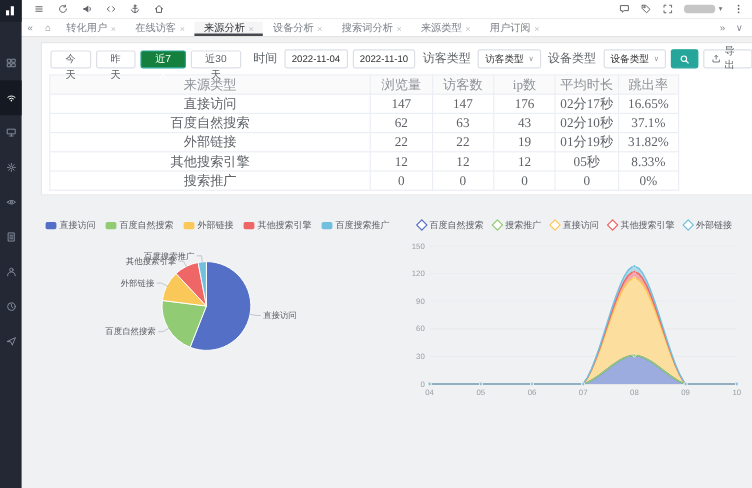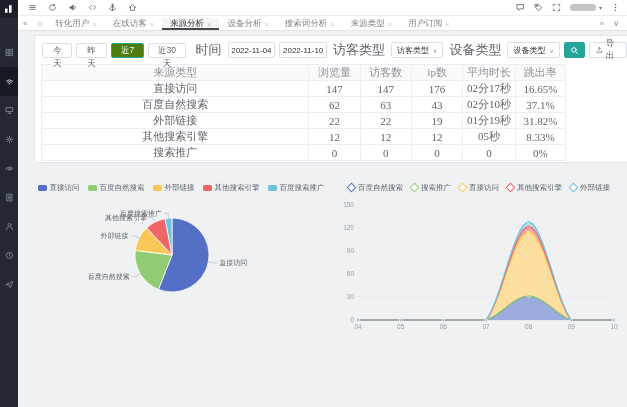--- a/index.html
+++ b/index.html
@@ -29,23 +29,23 @@
   .tab{display:flex;align-items:center;gap:3px;padding:0 8px;cursor:pointer;white-space:nowrap;}
   .tab .x{color:#c3c6cb;font-size:7.5px;}
   .tab.active{color:#2f3237;font-weight:normal;background:#f5f5f5;box-shadow:inset 0 -2px 0 #45494e;}
   .tab-right{margin-left:auto;display:flex;align-items:center;gap:9px;padding-right:8px;color:#8a8f98;font-size:8px;}
   
   .main{position:absolute;left:18px;top:31px;width:609px;height:376px;background:#f0f1f2;}
   .panel{position:absolute;left:16px;top:4px;width:601px;height:128px;background:#fff;border:1px solid #e7e7e7;box-sizing:border-box;}
   .filterbar{display:flex;align-items:center;gap:4px;padding:5px 7px 4px 7px;}
   .qbtn{height:15px;padding:0 8px;font-size:8.5px;line-height:13px;border:1px solid #dcdfe6;border-radius:2px;
         background:#fff;color:#5f6368;cursor:pointer;box-sizing:border-box;}
-  .qbtn.active{background:#4d7c0f;border-color:#26a69a;color:#fff;}
+  .qbtn.active{background:#15803d;border-color:#26a69a;color:#fff;}
   .spacer{flex:1;}
-  .flabel{font-size:13px;color:#5f6368;margin:0 2px;white-space:nowrap;}
+  .flabel{font-size:10px;color:#5f6368;margin:0 2px;white-space:nowrap;}
   .dinput{width:55px;height:16px;border:1px solid #dcdfe6;border-radius:2px;font-size:8px;color:#303133;
           display:flex;align-items:center;justify-content:center;box-sizing:border-box;cursor:text;background:#fff;}
   .sel{height:16px;border:1px solid #dcdfe6;border-radius:2px;font-size:8px;color:#303133;background:#fff;
        display:flex;align-items:center;gap:4px;padding:0 5px;box-sizing:border-box;cursor:pointer;white-space:nowrap;}
   .sel .down{font-size:6px;color:#909399;}
   .sbtn{width:24px;height:16px;background:#26a69a;border:1px solid #26a69a;border-radius:2px;display:flex;
         align-items:center;justify-content:center;color:#fff;cursor:pointer;box-sizing:border-box;}
   .ebtn{height:16px;border:1px solid #dcdfe6;border-radius:2px;background:#fff;font-size:8.5px;color:#5f6368;
         display:flex;align-items:center;gap:3px;padding:0 6px;cursor:pointer;box-sizing:border-box;}
   .ebtn svg{width:8px;height:8px;}

